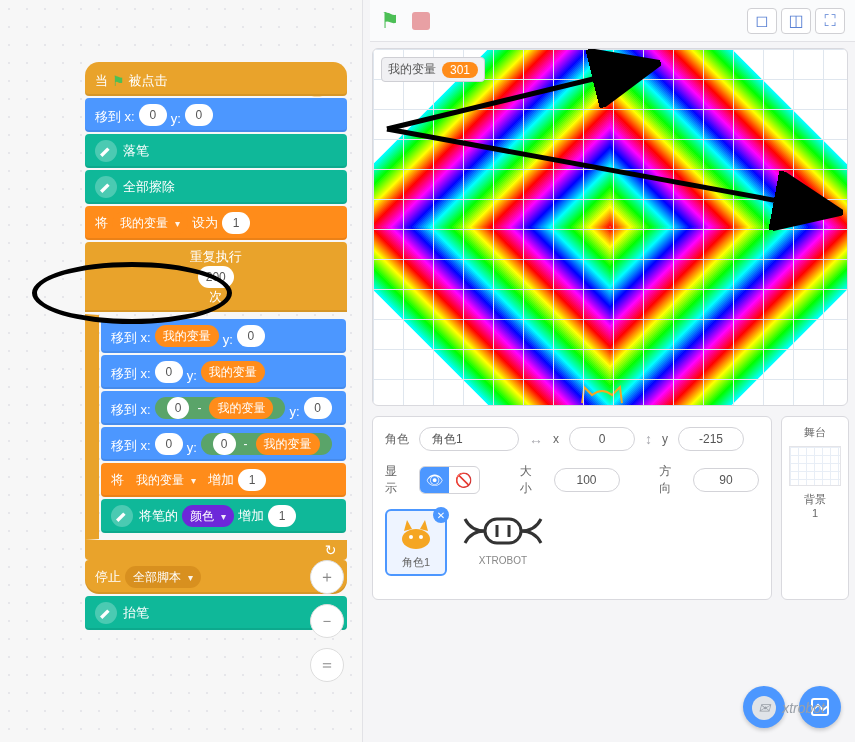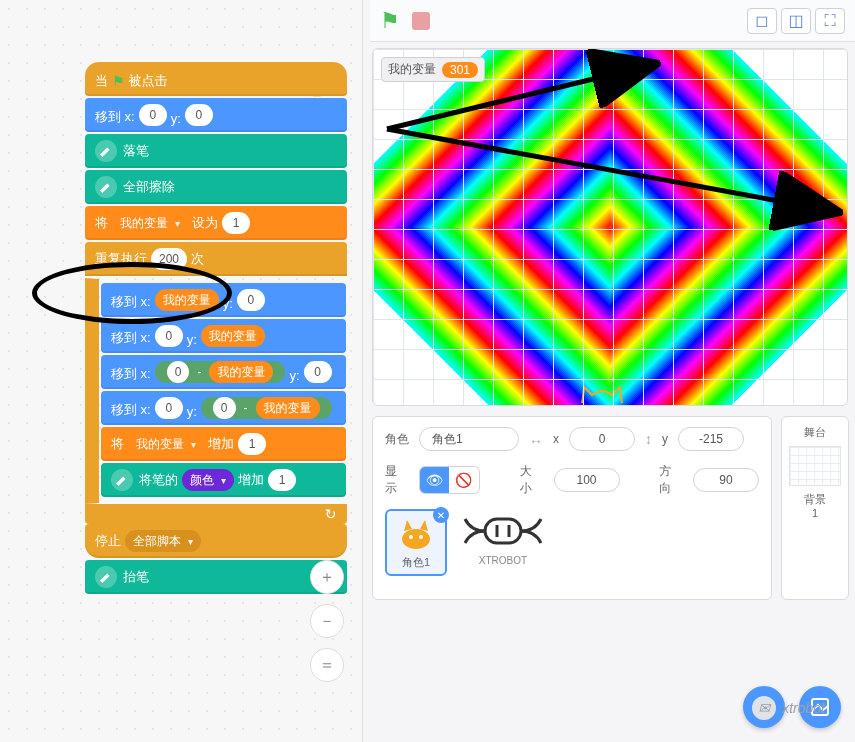--- a/index.html
+++ b/index.html
@@ -129,21 +129,21 @@
       <span>全部擦除</span>
     </div>
 
     <div class="block dat">
       <span>将</span>
       <span class="varpill ddarrow">我的变量</span>
       <span>设为</span>
       <span class="slot">1</span>
     </div>
 
-    <div class="block ctl" style="border-radius:4px 4px 0 0;">
+    <div class="block ctl" style="border-radius:4px 4px 0 0;flex-direction:column;">
       <span>重复执行</span>
       <span class="slot">200</span>
       <span>次</span>
     </div>
     <div class="cwrap">
       <div class="cbody">
         <div class="block mot">
           <span>移到 x:</span>
           <span class="varpill">我的变量</span>
           <span>y:</span>

